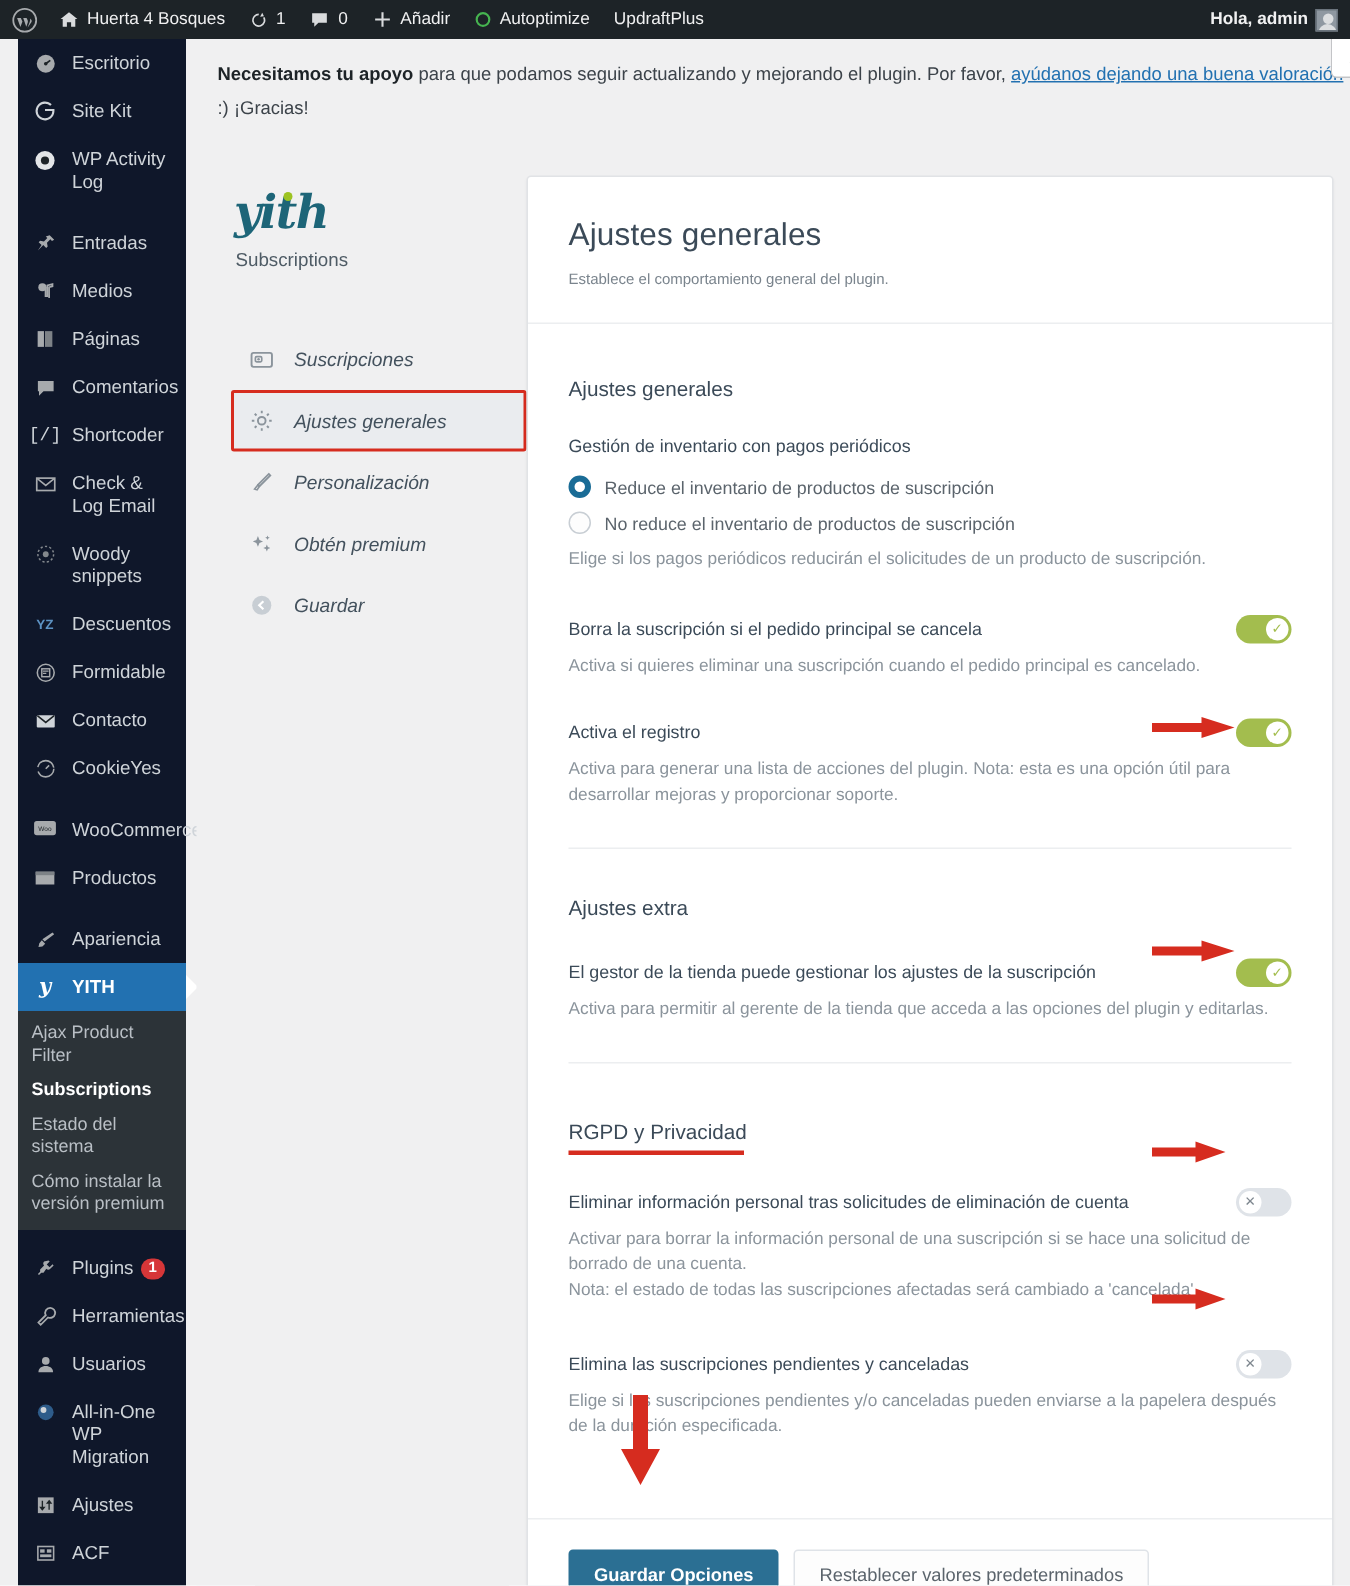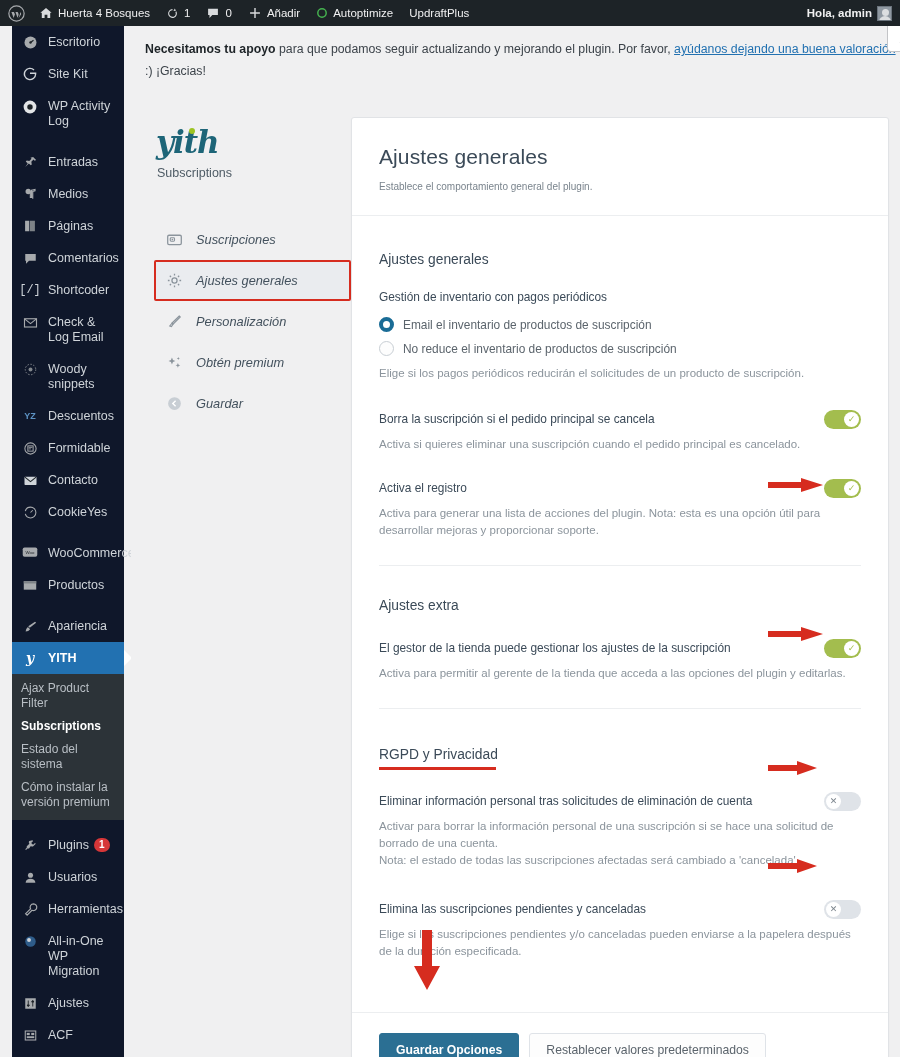--- a/index.html
+++ b/index.html
@@ -438,33 +438,33 @@
           <path d="M12.5 3l1 1-2.6 2.6 2.5 2.5L16 6.5l1 1-3 3c-1 1-2.5 1-3.5 0L8 14h-2l-2 2-1-1 2-2v-2l3.5-3.5c-1-1-1-2.5 0-3.5z" fill="#a7aaad"></path>
         </svg>
     </span>
     <span class="m-label">
       <span>Plugins</span><span class="menu-badge">1</span>
     </span>
   </div>
   <div class="menu-item">
     <span class="m-ico">
       <svg width="15" height="15" viewBox="0 0 20 20">
+          <path d="M14 2.5a4.5 4.5 0 00-4 6.6l-6.5 6.5 2 2 6.5-6.5A4.5 4.5 0 1014 2.5z" fill="none" stroke="#a7aaad" stroke-width="1.6"></path>
+        </svg>
+    </span>
+    <span class="m-label">Herramientas</span>
+  </div>
+  <div class="menu-item">
+    <span class="m-ico">
+      <svg width="15" height="15" viewBox="0 0 20 20">
           <circle cx="10" cy="7" r="3.4" fill="#a7aaad"></circle>
           <path d="M3.5 17c0-3.6 2.9-5.5 6.5-5.5s6.5 1.9 6.5 5.5z" fill="#a7aaad"></path>
         </svg>
     </span>
     <span class="m-label">Usuarios</span>
-  </div>
-  <div class="menu-item">
-    <span class="m-ico">
-      <svg width="15" height="15" viewBox="0 0 20 20">
-          <path d="M14 2.5a4.5 4.5 0 00-4 6.6l-6.5 6.5 2 2 6.5-6.5A4.5 4.5 0 1014 2.5z" fill="none" stroke="#a7aaad" stroke-width="1.6"></path>
-        </svg>
-    </span>
-    <span class="m-label">Herramientas</span>
   </div>
   <div class="menu-item">
     <span class="m-ico">
       <svg width="15" height="15" viewBox="0 0 20 20">
           <circle cx="10" cy="10" r="7" fill="#2e5c8a"></circle>
           <circle cx="8" cy="8" r="2.6" fill="#cfd4d9"></circle>
         </svg>
     </span>
     <span class="m-label">All-in-One WP Migration</span>
   </div>
@@ -595,21 +595,21 @@
       <div class="card-body">
 
         
         <div class="sect-title">Ajustes generales</div>
 
         <div class="field">
           <div class="field-label">Gestión de inventario con pagos periódicos</div>
           <div class="radios">
             <div class="radio-row">
               <span class="radio on"></span>
-              <span class="radio-label">Email el inventario de productos de suscripción</span>
+              <span class="radio-label">Reduce el inventario de productos de suscripción</span>
             </div>
             <div class="radio-row">
               <span class="radio"></span>
               <span class="radio-label">No reduce el inventario de productos de suscripción</span>
             </div>
           </div>
           <div class="field-help">Elige si los pagos periódicos reducirán el solicitudes de un producto de suscripción.</div>
         </div>
 
         <div class="field" style="margin-top:28px;">

